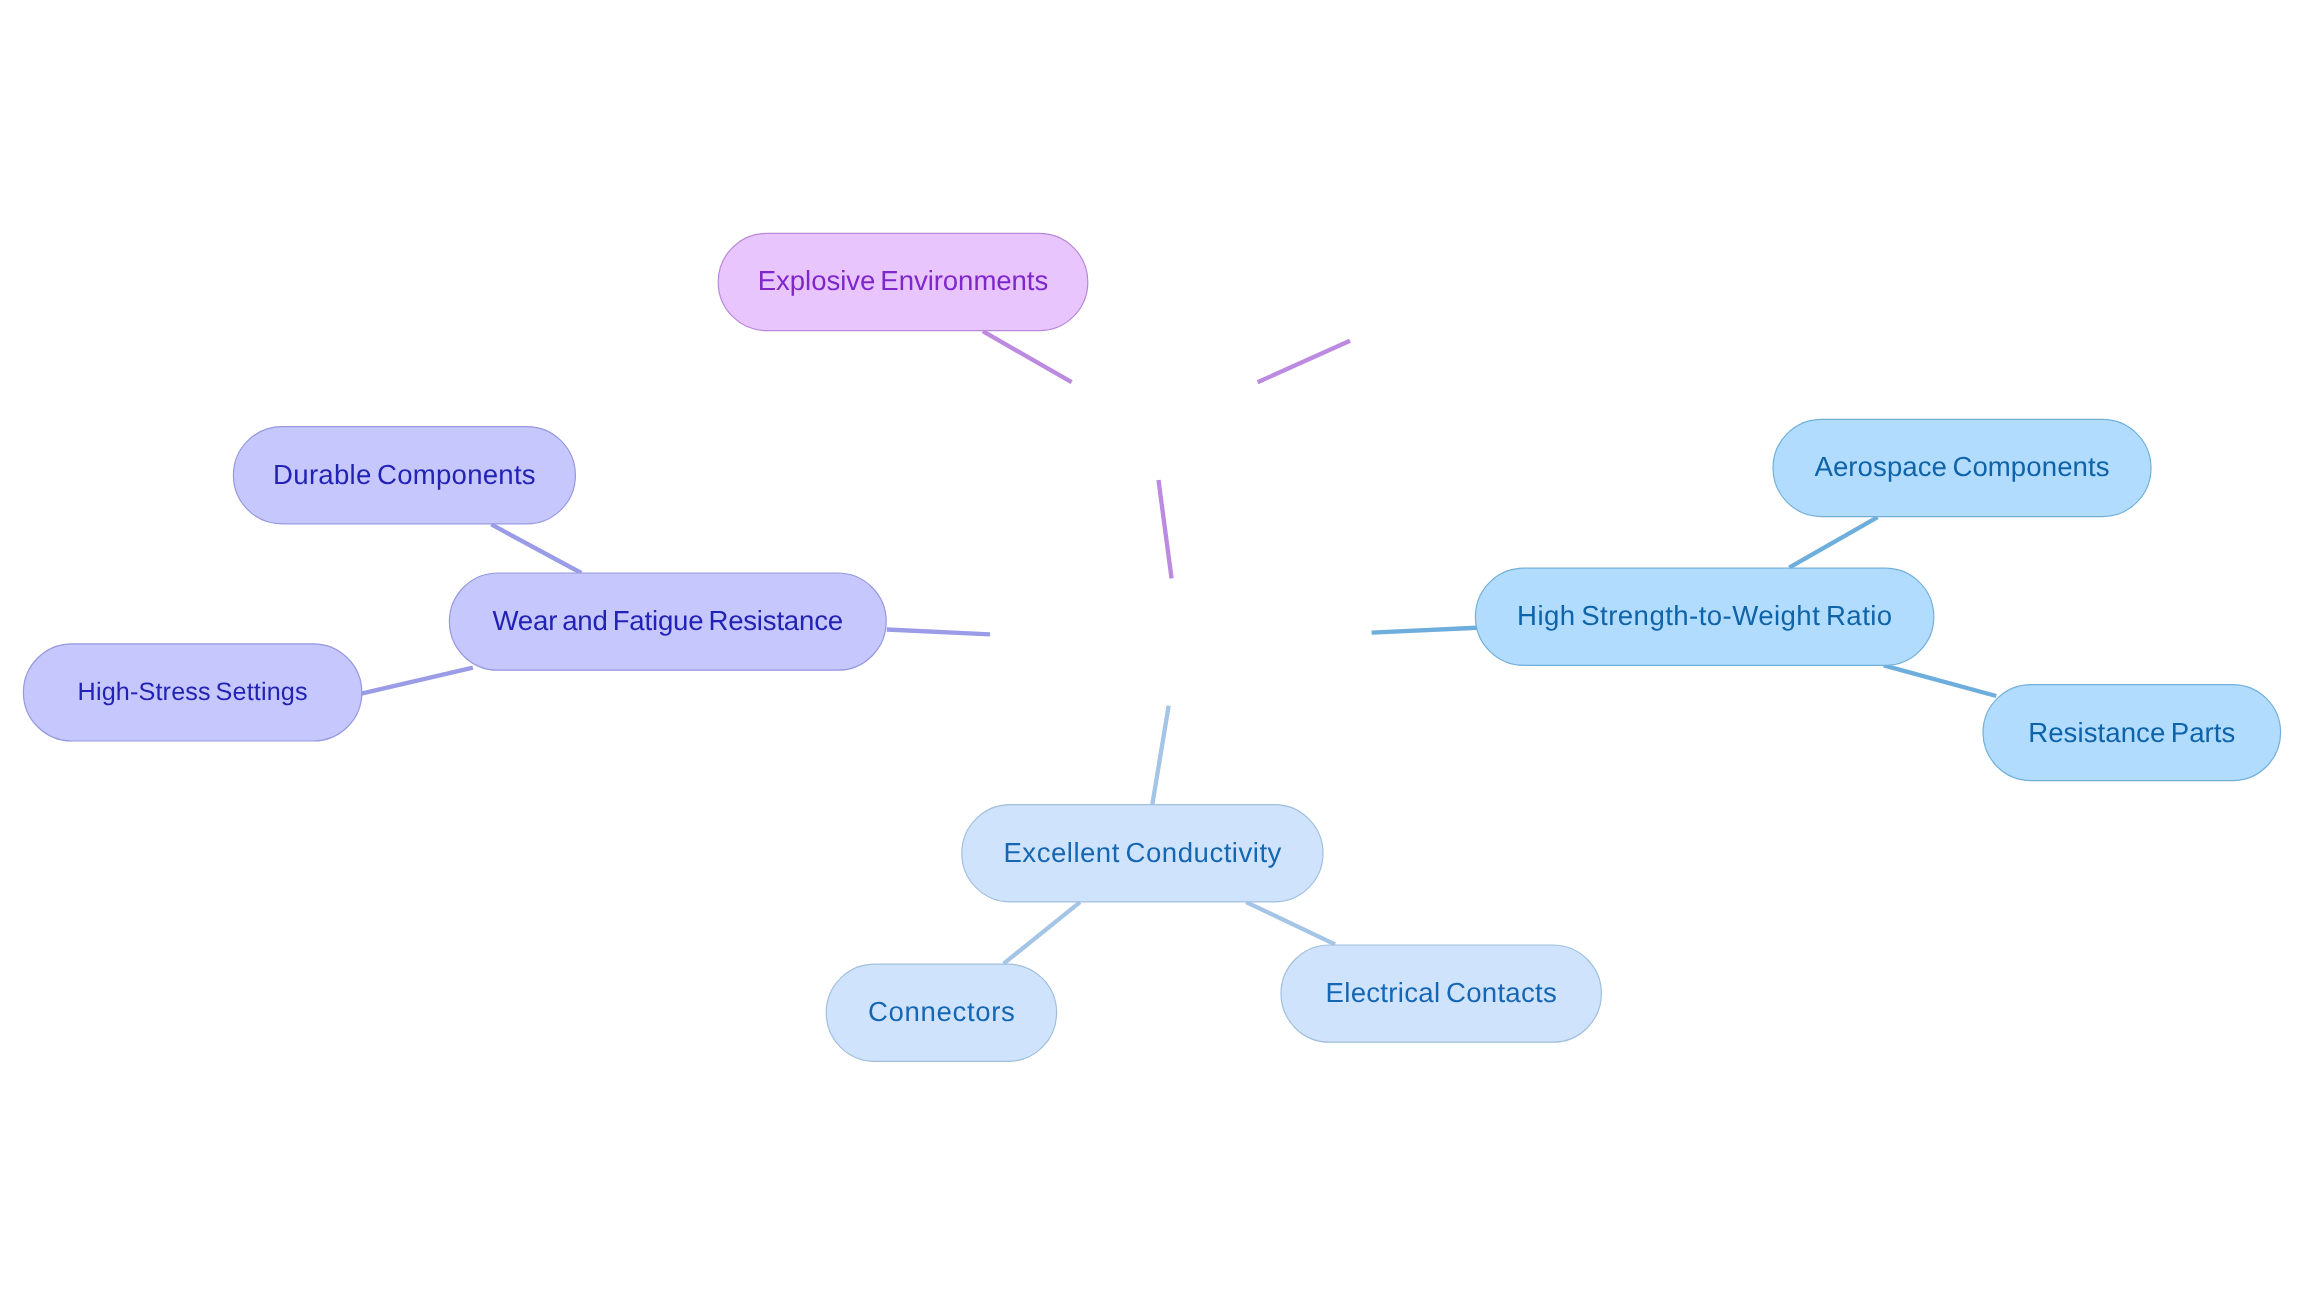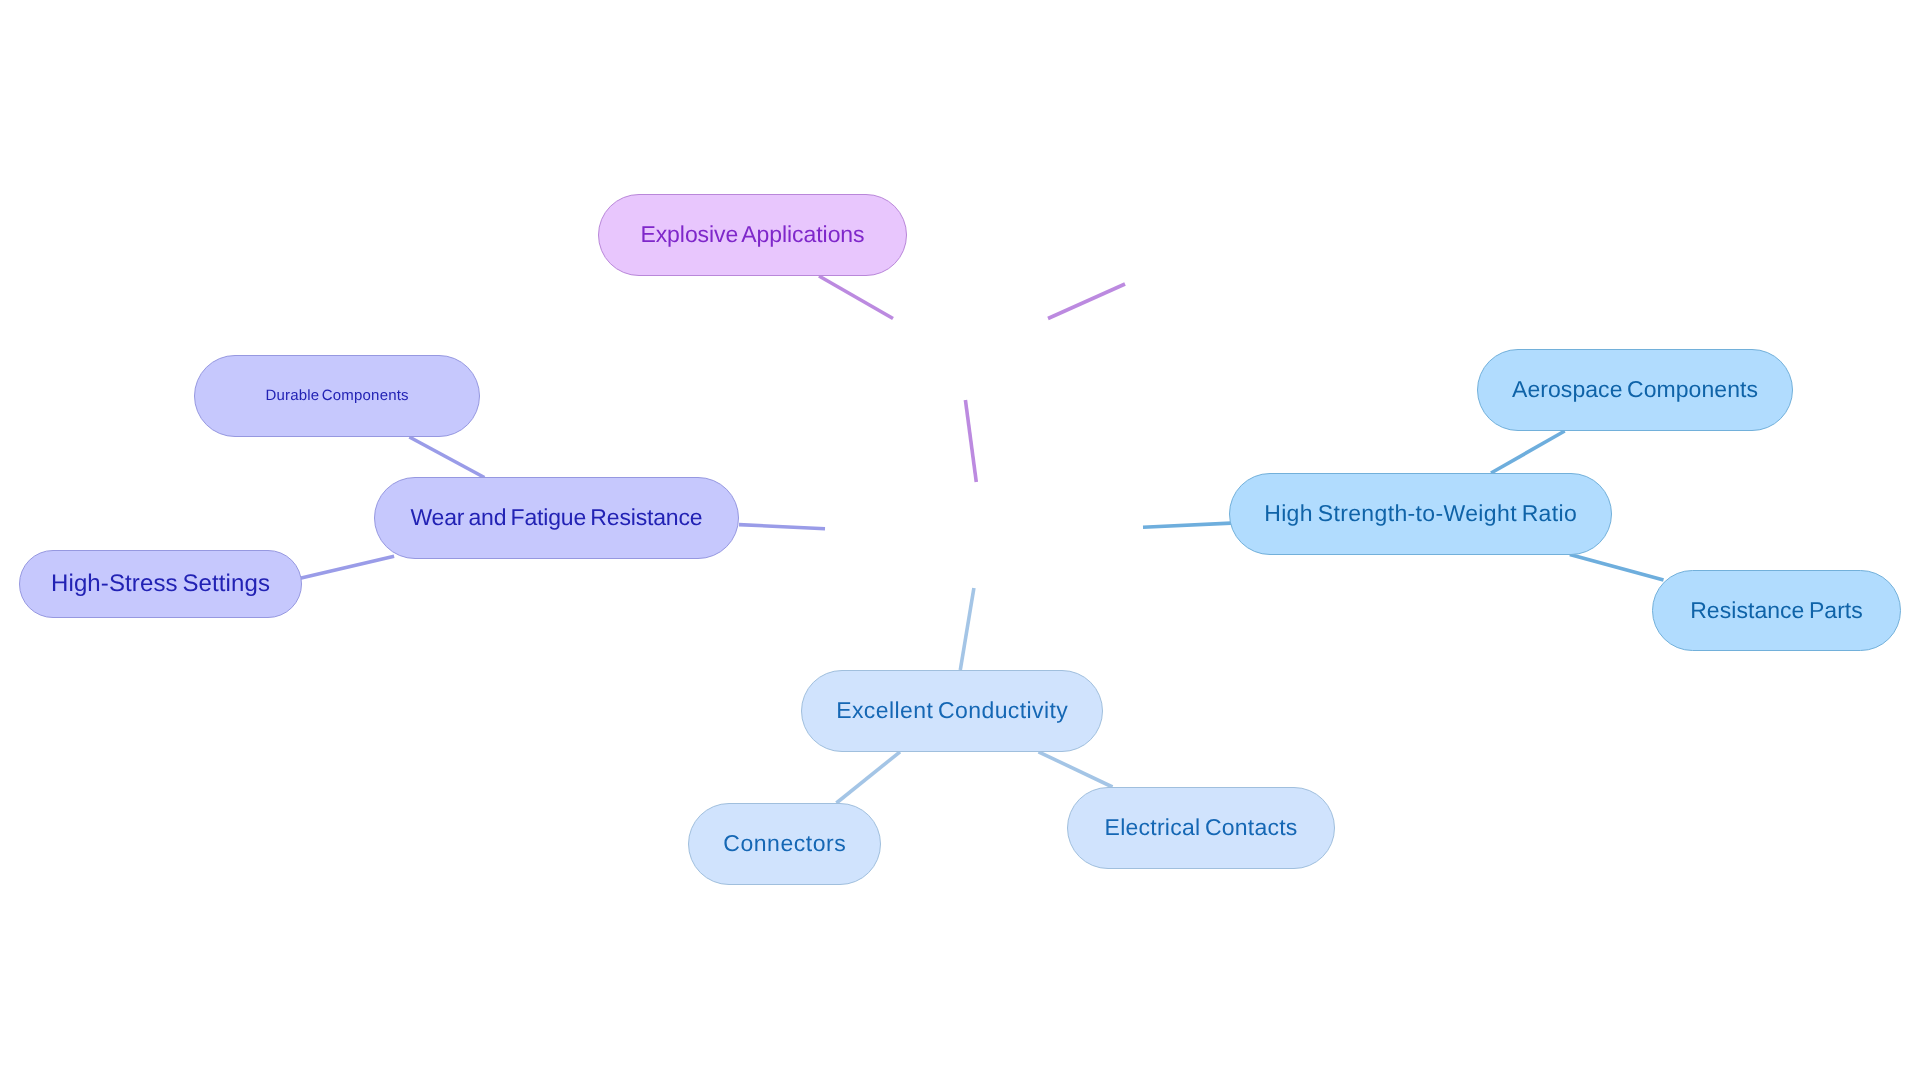--- a/index.html
+++ b/index.html
@@ -43,21 +43,21 @@
     <path class="e-blu" d="M 1569.8,554.5 L 1663.5,580"></path>
     <path class="e-lblu" d="M 973.9,588 L 960.3,670"></path>
     <path class="e-lblu" d="M 900,751.8 L 836.4,803"></path>
     <path class="e-lblu" d="M 1038.5,751.8 L 1112.5,787"></path>
     <path class="e-lav" d="M 739,524.6 L 825,528.7"></path>
     <path class="e-lav" d="M 409.4,437 L 484.4,477.5"></path>
     <path class="e-lav" d="M 394.1,556.3 L 289.5,580.7"></path>
   </svg>
 
   <div class="node n-pur" style="left:598px;top:194px;width:309px;height:82px;border-radius:41px;font-size:23px">
-    <span class="lbl" style="letter-spacing:-0.0661px;margin-right:0.0661px;word-spacing:-2px;white-space:nowrap">Explosive Applications</span>
+    <span class="lbl" style="letter-spacing:-0.0661px;margin-right:0.0661px;word-spacing:-2px;white-space:nowrap">Explosive Environments</span>
   </div>
   <div class="node n-blu" style="left:1477px;top:349px;width:316px;height:82px;border-radius:41px;font-size:23px">
     <span class="lbl" style="letter-spacing:0.0617px;margin-right:-0.0617px;word-spacing:-2px;white-space:nowrap">Aerospace Components</span>
   </div>
   <div class="node n-blu" style="left:1229px;top:473px;width:383px;height:82px;border-radius:41px;font-size:23px">
     <span class="lbl" style="letter-spacing:0.3658px;margin-right:-0.3658px;word-spacing:-2px;white-space:nowrap">High Strength-to-Weight Ratio</span>
   </div>
   <div class="node n-blu" style="left:1652px;top:570px;width:249px;height:81px;border-radius:41px;font-size:23px">
     <span class="lbl" style="letter-spacing:0.0537px;margin-right:-0.0537px;word-spacing:-2px;white-space:nowrap">Resistance Parts</span>
   </div>
@@ -66,19 +66,19 @@
   </div>
   <div class="node n-lblu" style="left:688px;top:803px;width:193px;height:82px;border-radius:41px;font-size:23px">
     <span class="lbl" style="letter-spacing:0.5375px;margin-right:-0.5375px;word-spacing:-2px;white-space:nowrap">Connectors</span>
   </div>
   <div class="node n-lblu" style="left:1067px;top:787px;width:268px;height:82px;border-radius:41px;font-size:23px">
     <span class="lbl" style="letter-spacing:0.2385px;margin-right:-0.2385px;word-spacing:-2px;white-space:nowrap">Electrical Contacts</span>
   </div>
   <div class="node n-lav" style="left:374px;top:477px;width:365px;height:82px;border-radius:41px;font-size:23px">
     <span class="lbl" style="letter-spacing:-0.1696px;margin-right:0.1696px;word-spacing:-2px;white-space:nowrap">Wear and Fatigue Resistance</span>
   </div>
-  <div class="node n-lav" style="left:194px;top:355px;width:286px;height:82px;border-radius:41px;font-size:15px">
+  <div class="node n-lav" style="left:194px;top:355px;width:286px;height:82px;border-radius:41px;font-size:23px">
     <span class="lbl" style="letter-spacing:0.2031px;margin-right:-0.2031px;word-spacing:-2px;white-space:nowrap">Durable Components</span>
   </div>
-  <div class="node n-lav" style="left:19px;top:550px;width:283px;height:68px;border-radius:41px;font-size:24px">
+  <div class="node n-lav" style="left:19px;top:536px;width:283px;height:82px;border-radius:41px;font-size:21px">
     <span class="lbl" style="letter-spacing:0.118px;margin-right:-0.118px;word-spacing:-2px;white-space:nowrap">High-Stress Settings</span>
   </div>
 </div>
 
 </body></html>

